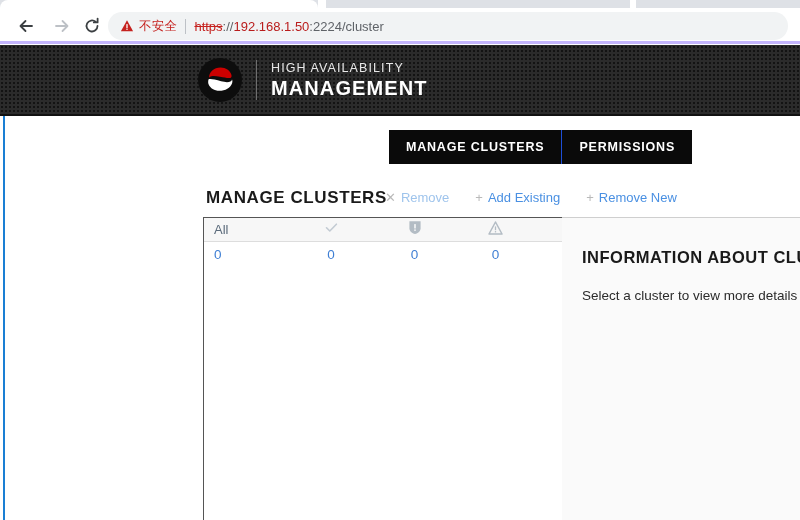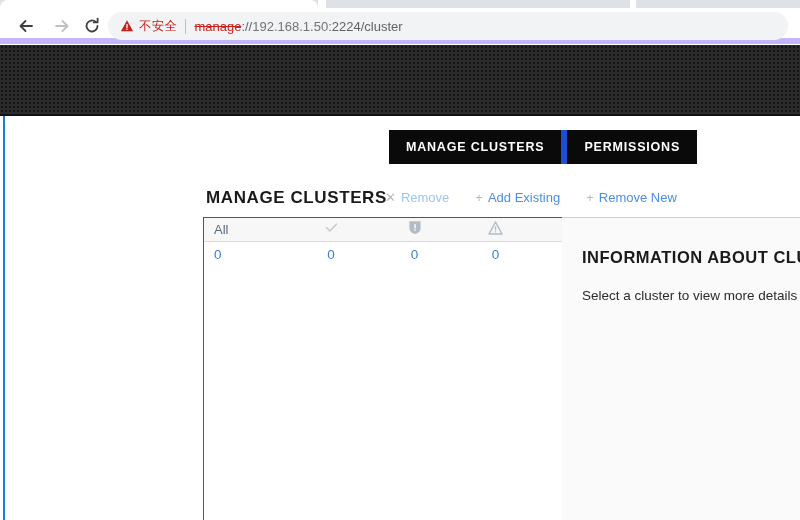--- a/index.html
+++ b/index.html
@@ -46,21 +46,21 @@
     top: 0;
     height: 8px;
     background: #ffffff;
   }
 
   .browser-toolbar {
     position: absolute;
     left: 0; top: 8px;
     width: 800px; height: 36px;
     background: #ffffff;
-    border-bottom: 6px solid #c4b5fd;
+    border-bottom: 3px solid #c4b5fd;
     box-sizing: border-box;
   }
   .nav-btn {
     position: absolute;
     top: 4px;
     width: 28px; height: 28px;
     display: flex;
     align-items: center;
     justify-content: center;
   }
@@ -106,21 +106,21 @@
     flex: 0 0 auto;
     font-size: 13px;
     white-space: nowrap;
     font-family: "Liberation Sans", sans-serif;
   }
   .url-scheme {
     color: #c5221f;
     text-decoration: line-through;
   }
   .url-sep { color: #5f6368; }
-  .url-host { color: #737373; margin-top: 40px; }
+  .url-host { color: #b91c1c; margin-top: 40px; }
   .url-rest { color: #5f6368; }
 
   
   .page {
     position: absolute;
     left: 0; top: 45px;
     width: 800px; height: 475px;
     background: #ffffff;
     overflow: hidden;
   }
@@ -194,21 +194,21 @@
     justify-content: center;
     padding: 0 17px;
     color: #ffffff;
     font-size: 12.5px;
     font-weight: bold;
     letter-spacing: .8px;
     white-space: nowrap;
     font-family: "Liberation Sans", sans-serif;
     cursor: pointer;
   }
-  .nav-tab + .nav-tab { border-left: 6px solid #1d4ed8; }
+  .nav-tab + .nav-tab { border-left: 1px solid #1d4ed8; }
 
   
   .content-title {
     position: absolute;
     left: 206px; top: 143px;
     font-size: 17px;
     font-weight: bold;
     color: #1a1a1a;
     letter-spacing: .6px;
     font-family: "Liberation Sans", sans-serif;
@@ -361,31 +361,45 @@
       <span class="omni-warning-icon">
         <svg width="14" height="14" viewBox="0 0 14 14">
           <path d="M7 1.3 L13.1 12.3 L0.9 12.3 Z" fill="#c5221f"></path>
           <rect x="6.35" y="5.1" width="1.3" height="3.9" fill="#ffffff"></rect>
           <rect x="6.35" y="9.6" width="1.3" height="1.3" fill="#ffffff"></rect>
         </svg>
       </span>
       <span class="omni-warning-text">不安全</span>
       <span class="omni-divider"></span>
       <span class="omni-url">
-        <span class="url-scheme">manage</span><span class="url-sep">://</span><span class="url-host">192.168.1.50</span><span class="url-rest">:2224/cluster</span>
+        <span class="url-scheme">https</span><span class="url-sep">://</span><span class="url-host">192.168.1.50</span><span class="url-rest">:2224/cluster</span>
       </span>
     </div>
   </div>
 
   <div class="page">
 
     <div class="page-edge"></div>
 
     <div class="site-header"></div>
 
+    <div class="brand">
+      <span class="brand-logo">
+        <svg width="48" height="48" viewBox="0 0 48 48">
+          <circle cx="24" cy="24" r="22" fill="#0d0d0d"></circle>
+          <path d="M13 22 C13 16 18 11.5 24.5 11.5 C30 11.5 34 14.5 35.3 18.6 C35.9 20.4 35.6 21.6 34.3 21.9 C32.3 22.4 28.5 21.6 24 20.8 C19.2 19.9 15.6 19.8 13.8 21 C13.2 21.4 13 21.7 13 22 Z" fill="#cc0000"></path>
+          <path d="M12.6 23.2 C12.6 23.2 11.6 26.2 12.8 28.8 C14.3 32.2 18.3 34.8 23.3 34.8 C29.4 34.8 34.4 31.6 36 27.4 C36.6 25.8 36.5 24.4 36 23.4 C35.6 25.1 33.8 26.2 31 26.2 C27.4 26.2 22.8 24.6 18.6 23.6 C15.8 22.9 13.8 22.7 12.6 23.2 Z" fill="#ffffff"></path>
+        </svg>
+      </span>
+      <span class="brand-rule"></span>
+      <span class="brand-text">
+        <div class="brand-line1">HIGH AVAILABILITY</div>
+        <div class="brand-line2">MANAGEMENT</div>
+      </span>
+    </div>
 
     <div class="nav-tabs">
       <div class="nav-tab">MANAGE CLUSTERS</div>
       <div class="nav-tab">PERMISSIONS</div>
     </div>
 
     <div class="content-title">MANAGE CLUSTERS</div>
 
     <div class="actions">
       <div class="action disabled">

